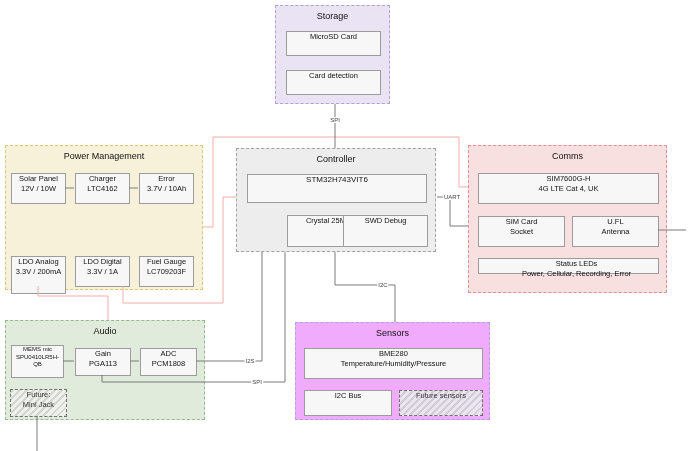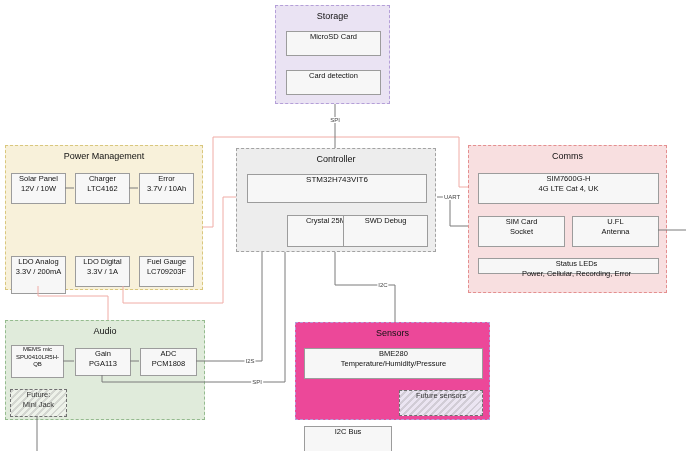--- a/index.html
+++ b/index.html
@@ -4,21 +4,21 @@
 <style>
   html,body{margin:0;padding:0;background:#fff;}
   .canvas{position:relative;width:690px;height:451px;background:#ffffff;
           font-family:"Liberation Sans",sans-serif;overflow:hidden;}
   .group{position:absolute;border:1px dashed #999;box-sizing:border-box;}
   .g-storage{background:#eae3f3;border-color:#b49fd8;}
   .g-power{background:#f8f1da;border-color:#d9c77d;}
   .g-controller{background:#ededed;border-color:#a2a2a2;}
   .g-comms{background:#f8dfe0;border-color:#e48f8f;}
   .g-audio{background:#e0ebdb;border-color:#94bb8e;}
-  .g-sensors{background:#ec4899;border-color:#b49fd8;padding-left:28px;}
+  .g-sensors{background:#f0abfc;border-color:#b49fd8;padding-left:28px;}
   .gtitle{position:absolute;top:5px;left:0;right:0;text-align:center;
           font-size:9px;color:#111;}
   .blk{position:absolute;box-sizing:border-box;background:#f7f7f7;
        border:1px solid #9c9c9c;display:flex;flex-direction:column;
        align-items:center;justify-content:flex-start;text-align:center;
        font-size:7.5px;line-height:1.3;color:#111;}
   .blk.small{font-size:6px;line-height:1.25;padding:0 2px;}
   .blk.hatch{border:1px dashed #6f6f6f;color:#333;
        background-image:repeating-linear-gradient(-45deg,
          rgba(120,120,120,0.22) 0 2px, rgba(255,255,255,0.05) 2px 5px);}
@@ -125,21 +125,21 @@
       <span>Mini Jack</span>
     </div>
   </div>
 
   <div class="group g-sensors" style="left:295px;top:322px;width:195px;height:98px;">
     <div class="gtitle">Sensors</div>
     <div class="blk" style="left:8px;top:25px;width:179px;height:31px;">
       <span>BME280</span>
       <span>Temperature/Humidity/Pressure</span>
     </div>
-    <div class="blk" style="left:8px;top:67px;width:88px;height:26px;margin-top:36px;">
+    <div class="blk" style="left:8px;top:67px;width:88px;height:26px;">
       <span>I2C Bus</span>
     </div>
     <div class="blk hatch g-s" style="left:103px;top:67px;width:84px;height:26px;">
       <span>Future sensors</span>
     </div>
   </div>
 
   <svg class="wires" viewBox="0 0 690 451" xmlns="http://www.w3.org/2000/svg">
 
     <path d="M203 227 H213 V137 H459 V187 H468" fill="none" stroke="#f0aca6" stroke-width="1"></path>

